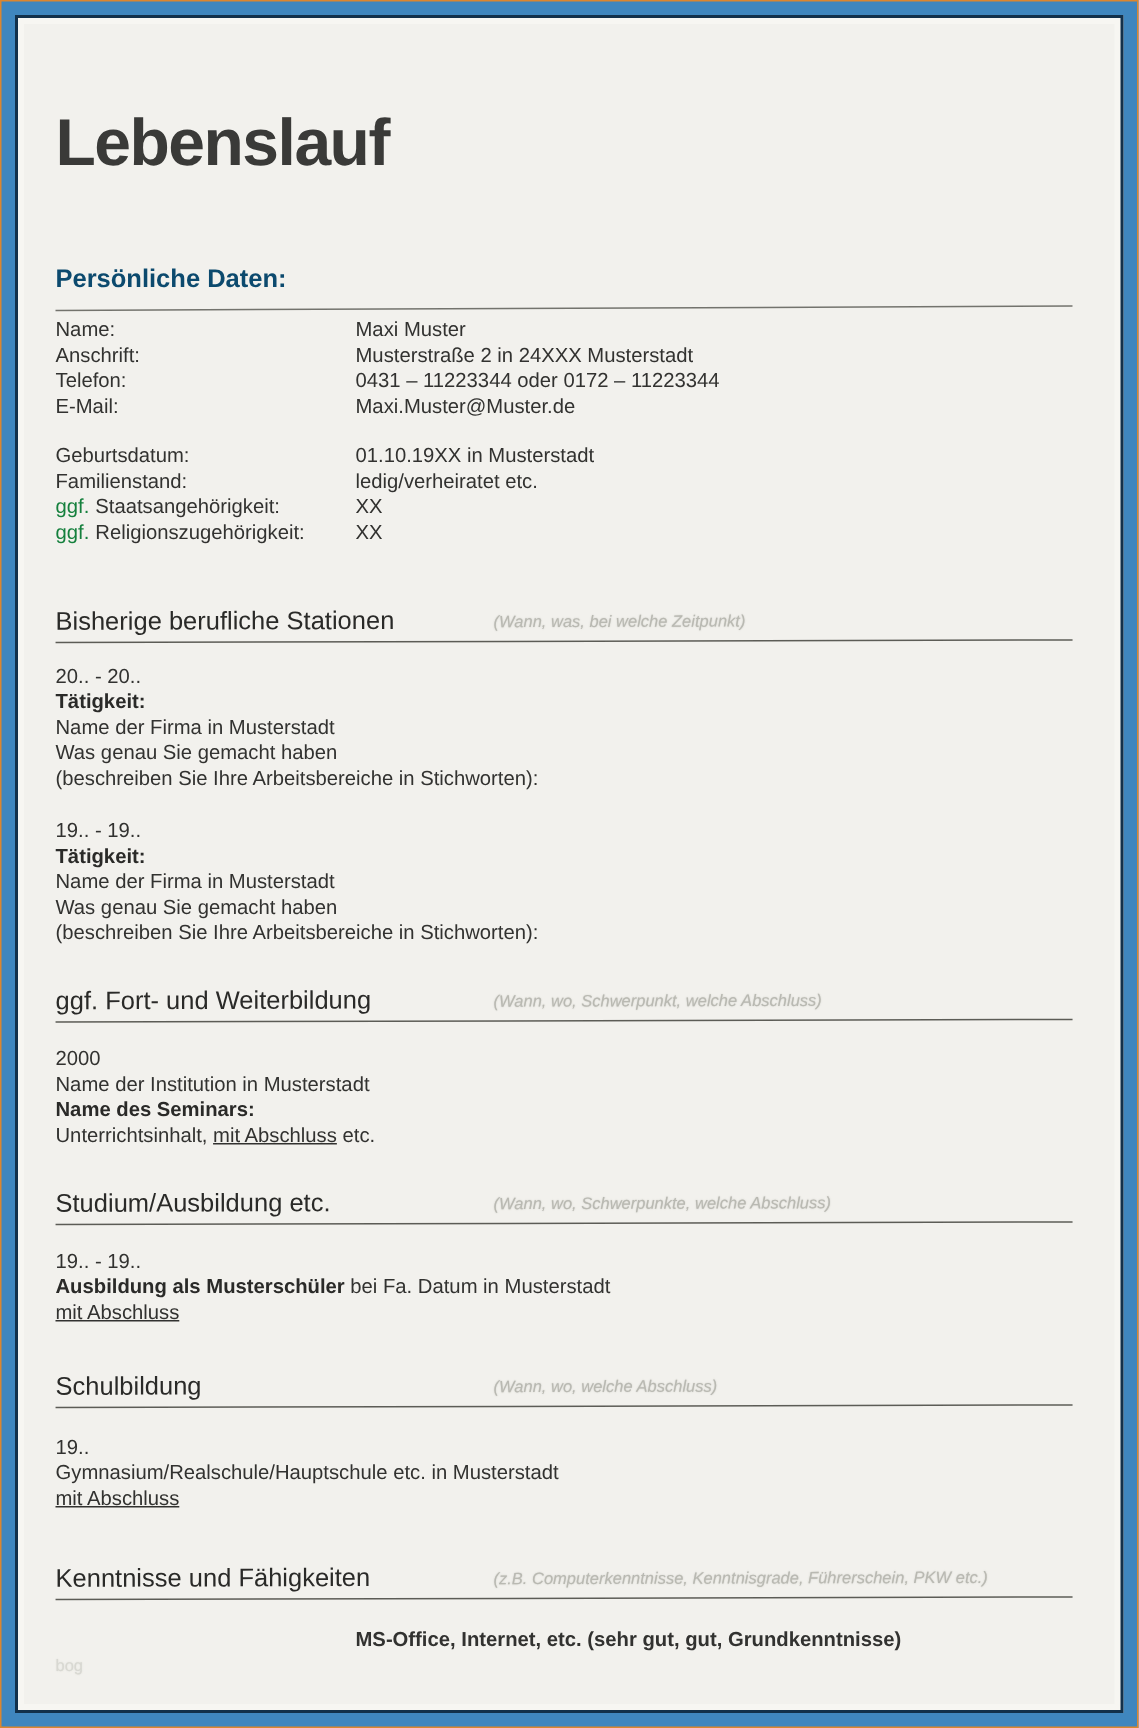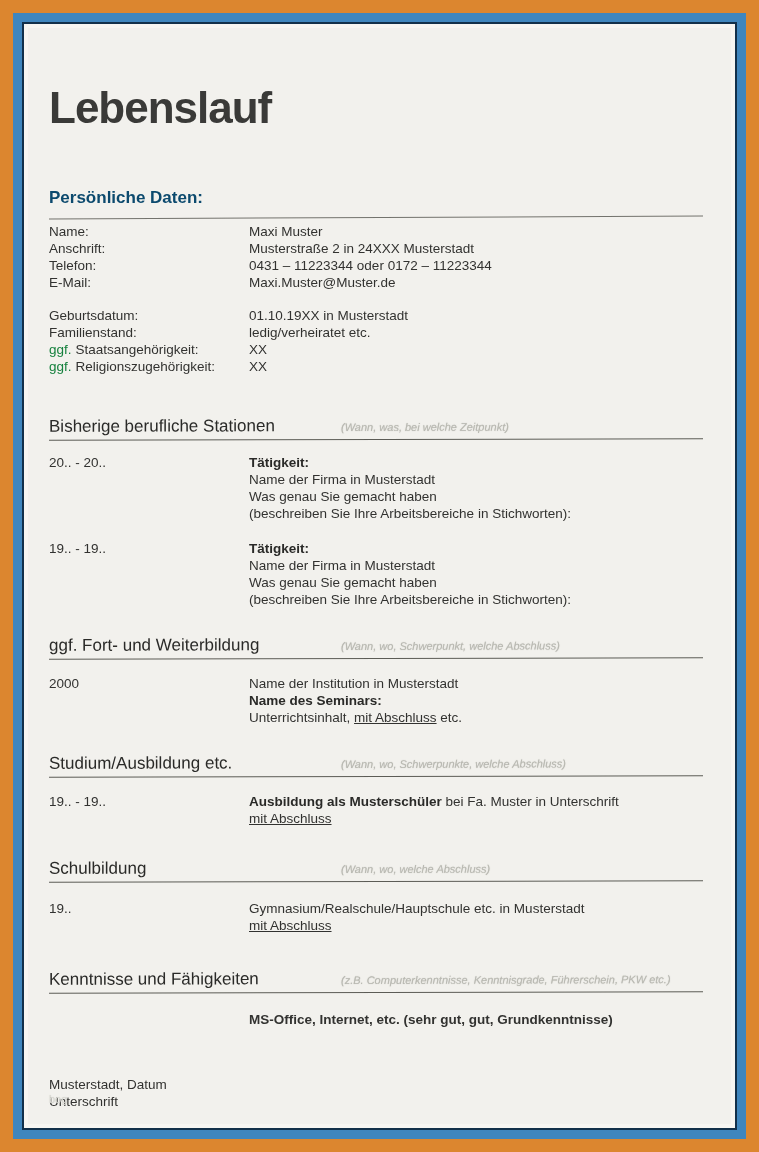--- a/index.html
+++ b/index.html
@@ -1,18 +1,18 @@
 <!DOCTYPE html>
 <html><head>
 <meta charset="utf-8">
 <style>
   html,body{margin:0;padding:0;background:#888;}
   .scan{
     width:759px;height:1152px;box-sizing:border-box;
-    background:#DC862F;padding:13px;position:relative;
+    background:#DC862F;padding:1px;position:relative;
     font-family:"Liberation Sans","DejaVu Sans",sans-serif;
   }
   .frame-blue{width:100%;height:100%;box-sizing:border-box;background:#3F86BE;padding:9px;}
   .frame-navy{width:100%;height:100%;box-sizing:border-box;border:2px solid #12304A;background:#F7F6F2;padding:4px;}
   .paper{
     width:100%;height:100%;box-sizing:border-box;background:#F2F1ED;
     position:relative;padding:0 28px 0 21px;overflow:hidden;
     color:#323230;font-size:13.5px;line-height:17px;
   }
   .title{
@@ -31,21 +31,21 @@
     border-bottom:1.8px solid #5c5c56;padding-bottom:3px;transform:rotate(-0.15deg);
   }
   .section-head.mt26{margin-top:26px;}
   .section-head.mt30{margin-top:30px;}
   .section-head.mt34{margin-top:34px;}
   .section-title{font-size:17px;line-height:21px;font-weight:400;color:#2a2a28;}
   .annot{
     position:absolute;left:292px;bottom:3px;font-size:11px;font-style:italic;
     color:#b9b9b2;white-space:nowrap;text-shadow:0 0 1px rgba(185,185,178,.8);
   }
-  .entry{display:flex;margin-top:14px;}
+  .entry{display:flex;margin-top:14px;flex-direction:column;}
   .entry.mt18{margin-top:18px;}
   .entry.mt16{margin-top:16px;}
   .period{width:200px;flex-shrink:0;}
   .ebody{flex:1;}
   .b{font-weight:700;color:#2a2a28;}
   .u{text-decoration:underline;}
   .skill-line{margin-top:18px;padding-left:200px;font-weight:bold;}
   .footer{display:flex;margin-top:48px;flex-direction:column;}
   .watermark{
     position:absolute;left:21px;bottom:16px;font-size:11px;color:#d8d8d2;
@@ -143,21 +143,21 @@
         </div>
 
         <div class="section-head mt26">
           <span class="section-title">Studium/Ausbildung etc.</span>
           <span class="annot">(Wann, wo, Schwerpunkte, welche Abschluss)</span>
         </div>
 
         <div class="entry mt16">
           <span class="period">19.. - 19..</span>
           <div class="ebody">
-            <div><span class="b">Ausbildung als Musterschüler</span><span> bei Fa. Muster in Unterschrift</span></div>
+            <div><span class="b">Ausbildung als Musterschüler</span><span> bei Fa. Datum in Musterstadt</span></div>
             <div class="u">mit Abschluss</div>
           </div>
         </div>
 
         <div class="section-head mt30">
           <span class="section-title">Schulbildung</span>
           <span class="annot">(Wann, wo, welche Abschluss)</span>
         </div>
 
         <div class="entry mt18">

